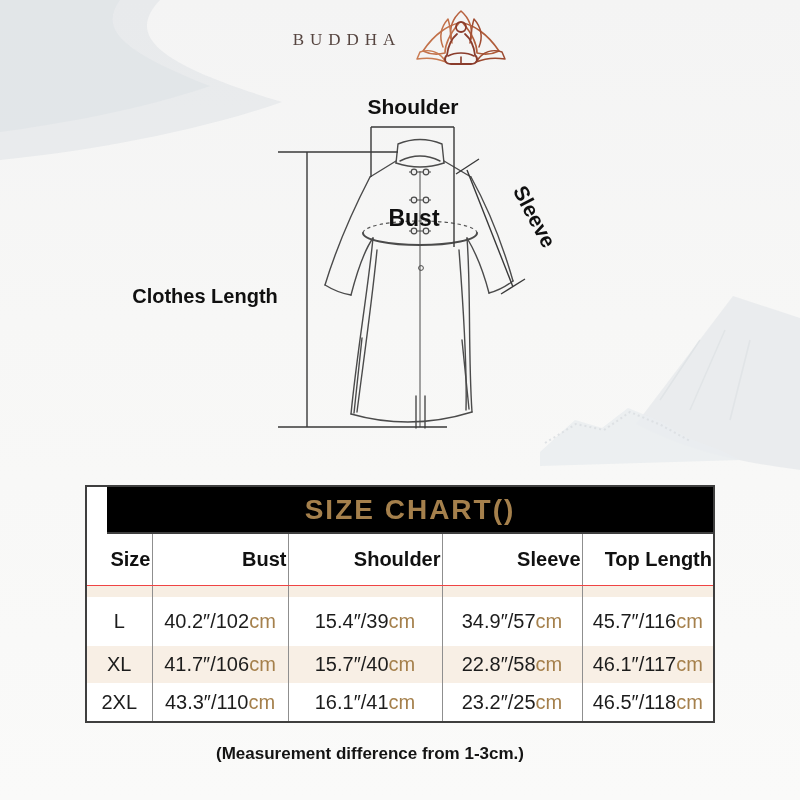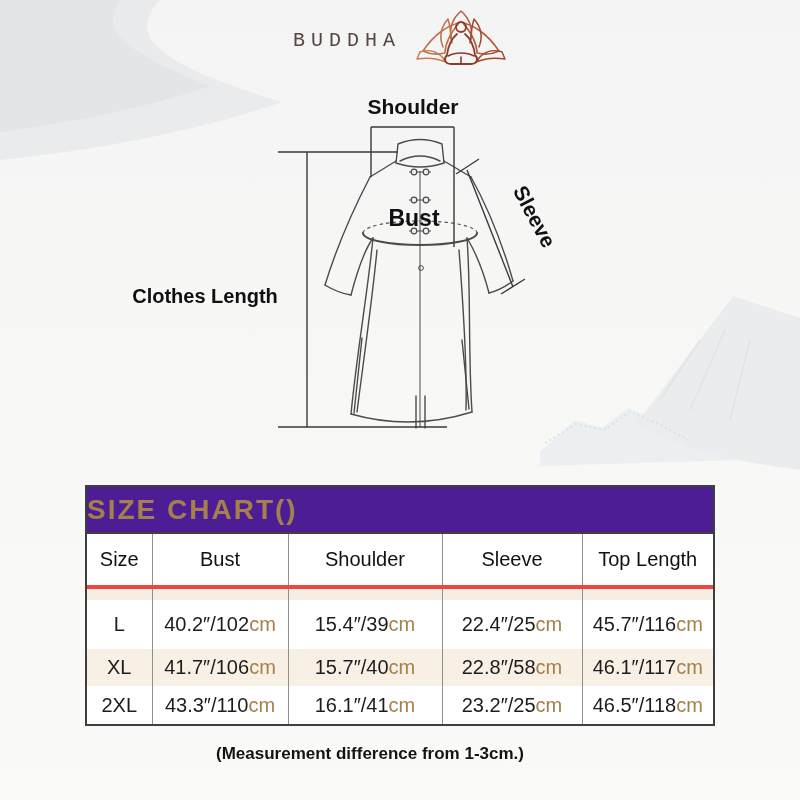--- a/index.html
+++ b/index.html
@@ -5,49 +5,49 @@
   html,body{margin:0;padding:0;}
   body{width:800px;height:800px;font-family:"Liberation Sans",sans-serif;}
   .page{position:relative;width:800px;height:800px;overflow:hidden;
         background:linear-gradient(180deg,#f4f4f4 0%,#f7f7f6 40%,#fafaf9 100%);}
   svg{display:block;}
   .bg-art{position:absolute;left:0;top:0;pointer-events:none;}
 
   
   .logo{position:absolute;left:0;top:10px;width:800px;height:60px;
         display:flex;align-items:center;justify-content:center;gap:14px;}
-  .logo .word{font-family:Liberation Mono, monospace;font-size:20px;letter-spacing:6px;
+  .logo .word{font-family:Liberation Serif, serif;font-size:17px;letter-spacing:6px;
         color:#564540;font-weight:500;}
   .lotus{width:92px;height:62px;}
 
   
   .diagram{position:absolute;left:0;top:0;width:800px;height:480px;}
   .diagram text{font-family:"Liberation Sans",sans-serif;font-weight:bold;fill:#101010;}
   .garm{fill:none;stroke:#4b4b4b;stroke-width:1.4;stroke-linecap:round;stroke-linejoin:round;}
   .garm2{fill:none;stroke:#4b4b4b;stroke-width:2;stroke-linecap:round;}
   .meas{fill:none;stroke:#3a3a3a;stroke-width:1.4;}
   .dash{fill:none;stroke:#555;stroke-width:1.1;stroke-dasharray:3.5 3;}
 
   
   .chart-wrap{position:absolute;left:85px;top:485px;width:630px;
         border:2px solid #3f3f3f;background:#fff;box-sizing:border-box;}
-  .chart-title{height:45px;background:#4c1d95;border-bottom:2px solid #3f3f3f;
-        display:flex;align-items:center;justify-content:flex-start;
-        color:#a5804c;font-weight:bold;letter-spacing:2px;}
+  .chart-title{height:45px;background:#000000;border-bottom:2px solid #3f3f3f;
+        display:flex;align-items:center;justify-content:center;
+        color:#a5804c;font-weight:bold;letter-spacing:2px;margin-left:20px;}
   .chart-title .big{font-size:28px;}
   .chart-title .small{font-size:20px;letter-spacing:2px;}
   table.sizes{width:100%;border-collapse:collapse;table-layout:fixed;}
   table.sizes th,table.sizes td{text-align:center;vertical-align:middle;
         font-family:"Liberation Sans",sans-serif;white-space:nowrap;}
   table.sizes col.c1{width:65px;} table.sizes col.c2{width:136px;}
   table.sizes col.c3{width:154px;} table.sizes col.c4{width:140px;}
   table.sizes col.c5{width:131px;}
   table.sizes .vline{border-left:1px solid #8f8f8f;}
-  tr.headrow th{height:49px;font-size:20px;font-weight:normal;color:#111;
-        border-bottom:4px solid #ef4444;background:#fff;}
+  tr.headrow th{height:49px;font-size:20px;font-weight:bold;color:#111;
+        border-bottom:1px solid #ef4444;background:#fff;text-align:right;}
   tr.striprow td{height:9px;background:#f7eee3;}
   tr.datarow td{font-size:20px;color:#1c1c1c;font-weight:normal;}
   tr.row-l td{height:47px;background:#fff;}
   tr.row-xl td{height:35px;background:#f8efe5;}
   tr.row-2xl td{height:36px;background:#fff;text-align:center;}
   td .unit{color:#a5804c;}
   td.sizecell{font-size:20px;color:#222;}
 
   
   .footnote{position:absolute;left:0;top:744px;width:740px;text-align:center;
@@ -169,21 +169,21 @@
         <td></td>
             <td class="vline"></td>
             <td class="vline"></td>
             <td class="vline"></td>
             <td class="vline"></td>
       </tr>
       <tr class="datarow row-l">
         <td class="sizecell">L</td>
         <td class="vline"><span>40.2″/102</span><span class="unit">cm</span></td>
         <td class="vline"><span>15.4″/39</span><span class="unit">cm</span></td>
-        <td class="vline"><span>22.4″/25</span><span class="unit">cm</span></td>
+        <td class="vline"><span>34.9″/57</span><span class="unit">cm</span></td>
         <td class="vline"><span>45.7″/116</span><span class="unit">cm</span></td>
       </tr>
       <tr class="datarow row-xl">
         <td class="sizecell">XL</td>
         <td class="vline"><span>41.7″/106</span><span class="unit">cm</span></td>
         <td class="vline"><span>15.7″/40</span><span class="unit">cm</span></td>
         <td class="vline"><span>22.8″/58</span><span class="unit">cm</span></td>
         <td class="vline"><span>46.1″/117</span><span class="unit">cm</span></td>
       </tr>
       <tr class="datarow row-2xl">

